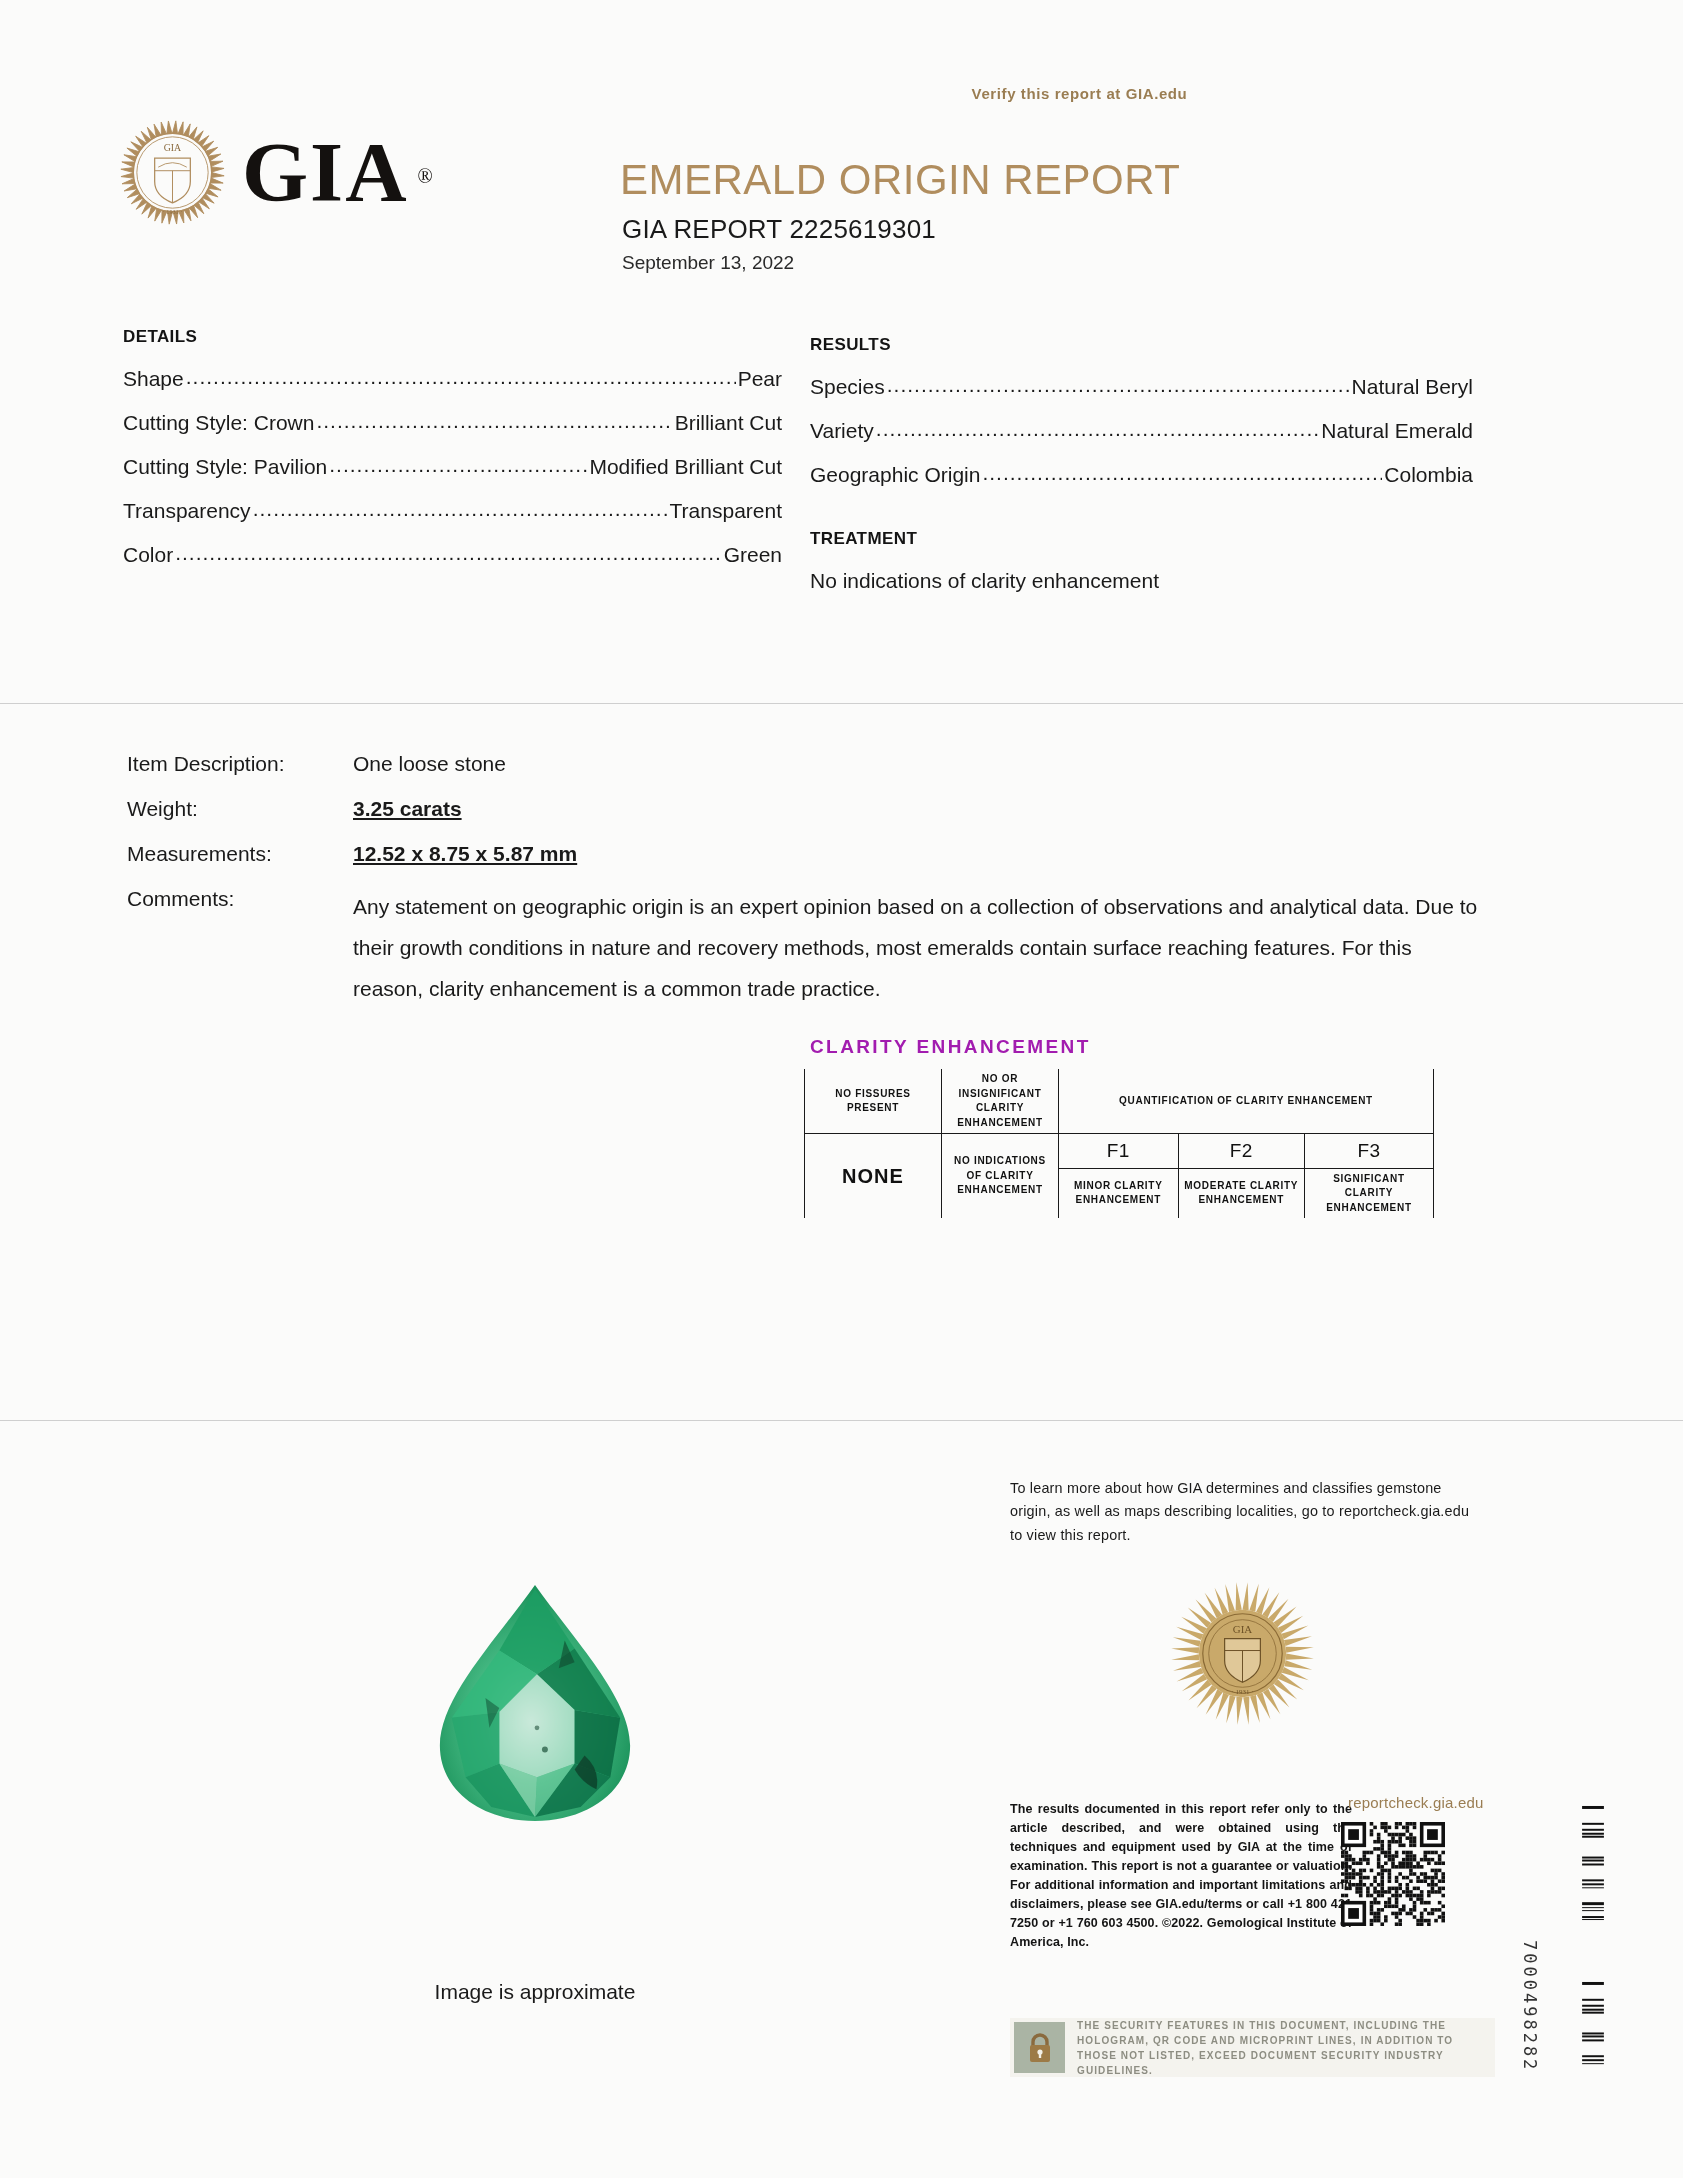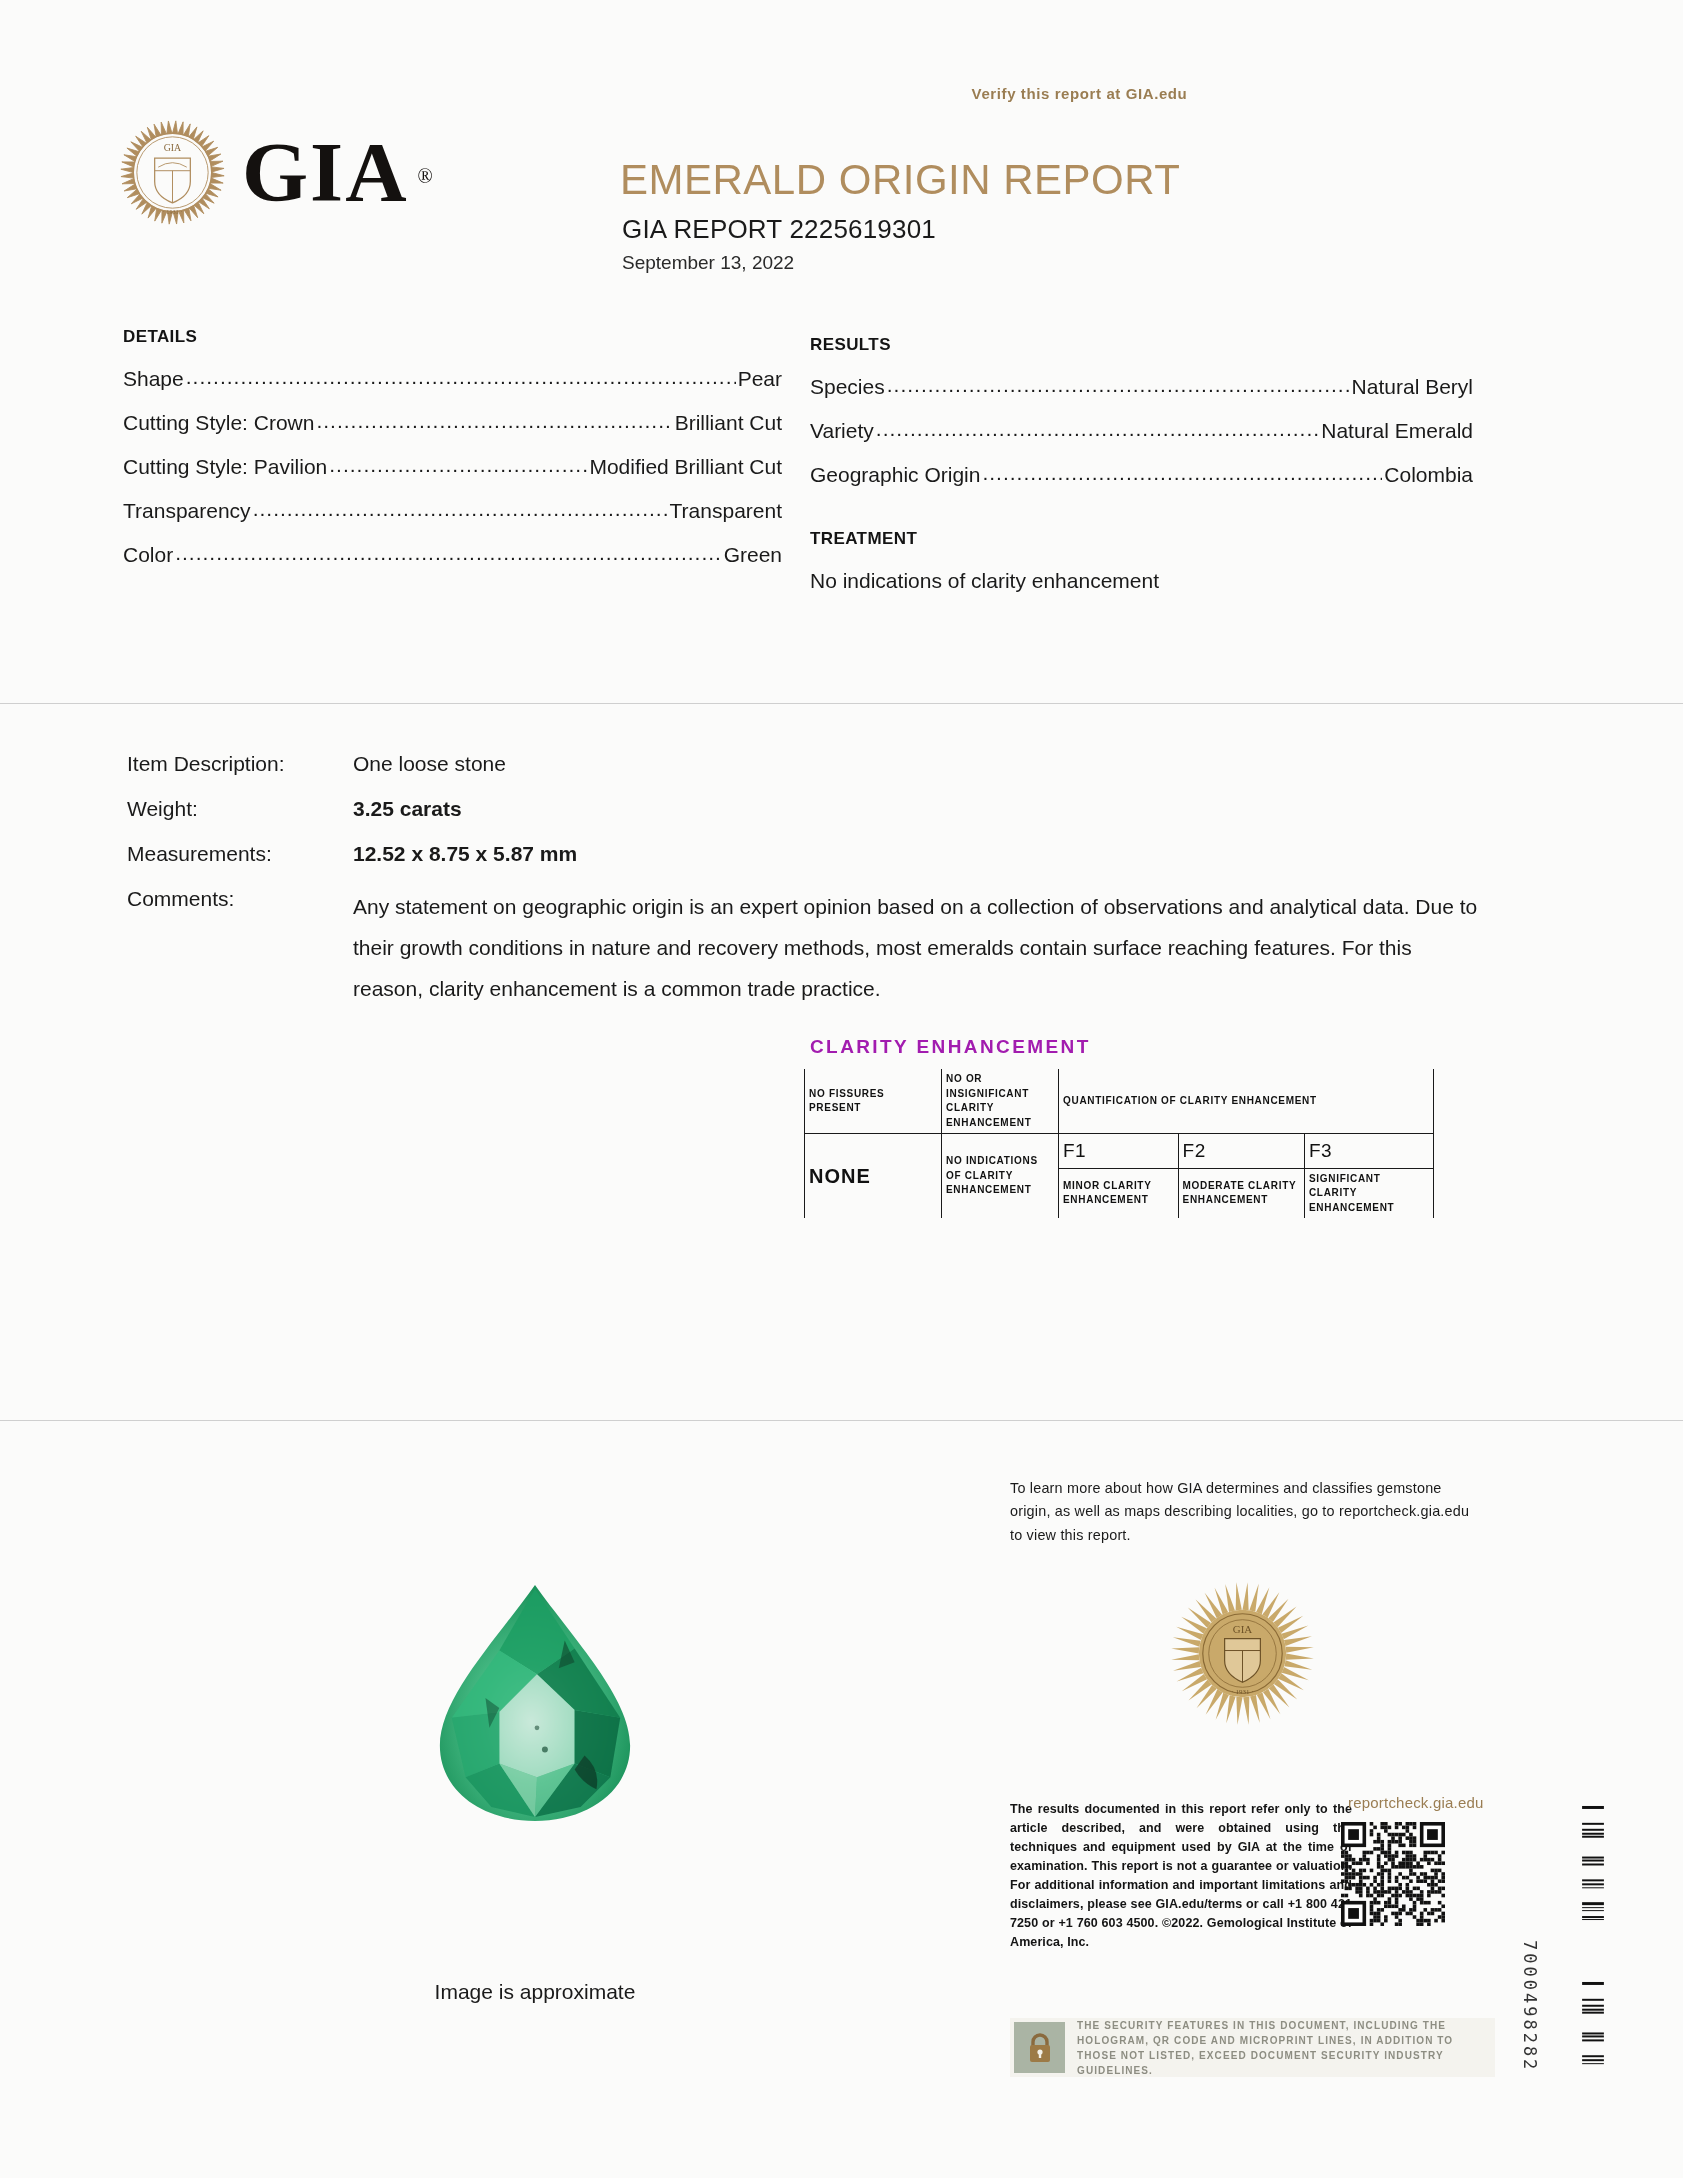--- a/index.html
+++ b/index.html
@@ -78,35 +78,35 @@
   .row .val { flex: 0 0 auto; }
 
   .treatment-head { margin-top: 42px; }
   .treatment-text { font-size: 21px; margin-top: 20px; }
 
   
   .mid { position: absolute; left: 127px; top: 752px; width: 1386px; }
   .mid-row { display: flex; font-size: 21px; margin-bottom: 21px; }
   .mid-row .k { width: 226px; flex: 0 0 226px; color: #1a1a1a; }
   .mid-row .v { color: #1a1a1a; }
-  .mid-row .v.b { font-weight: bold; }
+  .mid-row .v.b { font-weight: bold; text-decoration: underline; }
   .mid-row .v.para { max-width: 1129px; line-height: 1.95; }
 
   
   .ce-title {
     position: absolute; left: 810px; top: 1036px;
     font-size: 19px; font-weight: bold; letter-spacing: 2.4px; color: #a21caf;
   }
   .ce-table {
     position: absolute; left: 804px; top: 1069px;
     width: 630px; height: 132px;
   }
   .ce-table table { border-collapse: collapse; width: 100%; height: 100%; }
   .ce-table td {
-    text-align: left; vertical-align: middle;
+    text-align: center; vertical-align: middle;
     font-size: 10px; font-weight: bold; letter-spacing: 0.7px;
     line-height: 1.45; color: #111; padding: 3px 4px;
   }
   .ce-table td.big { font-size: 20px; letter-spacing: 1px; }
   .ce-table td.fcode { font-size: 19px; font-weight: 400; letter-spacing: 0.5px; }
   .bl { border-left: 1px solid #1a1a1a; }
   .br { border-right: 1px solid #1a1a1a; }
   .bb { border-bottom: 1px solid #1a1a1a; }
 
   

